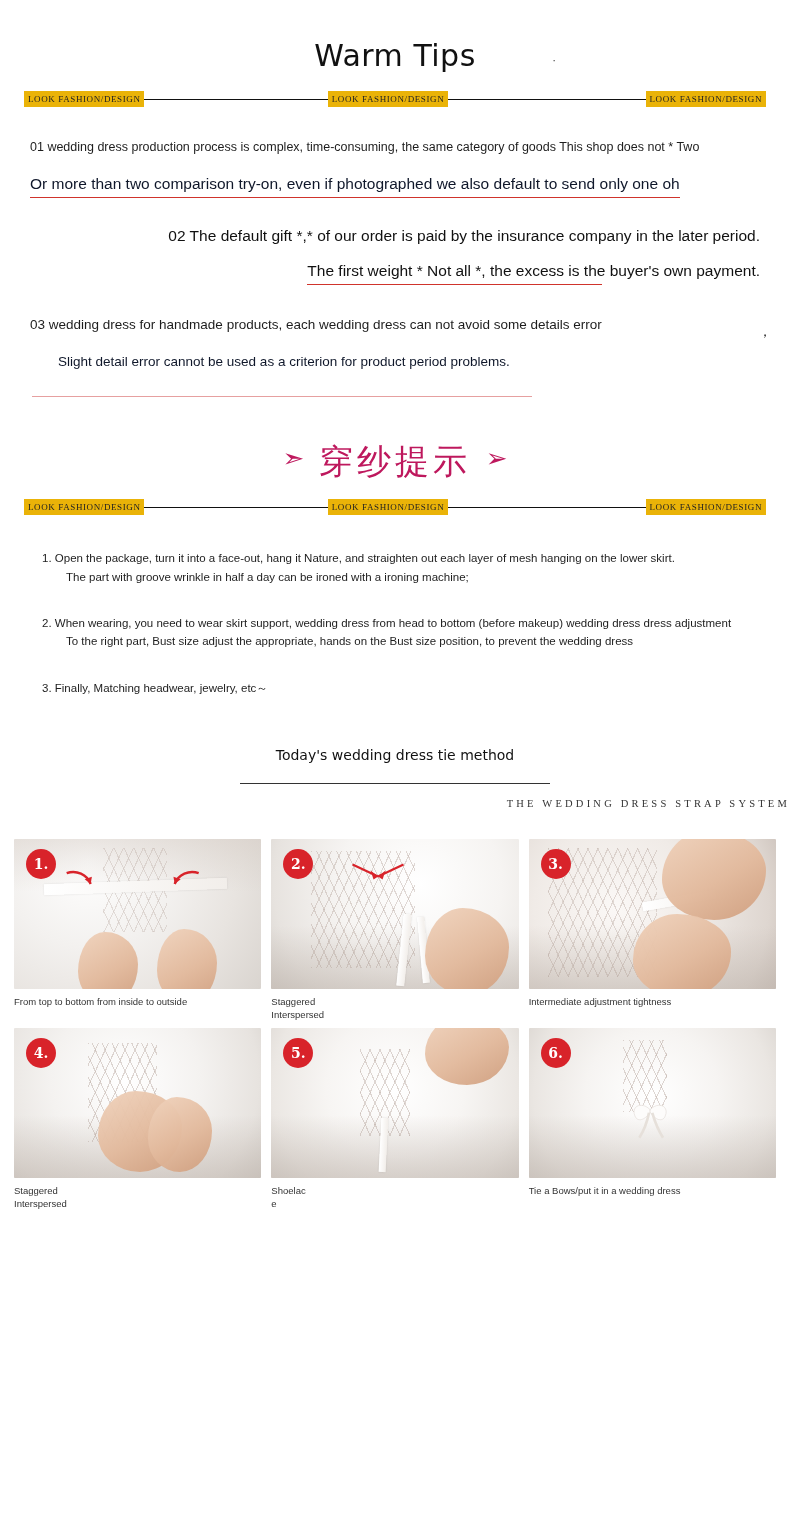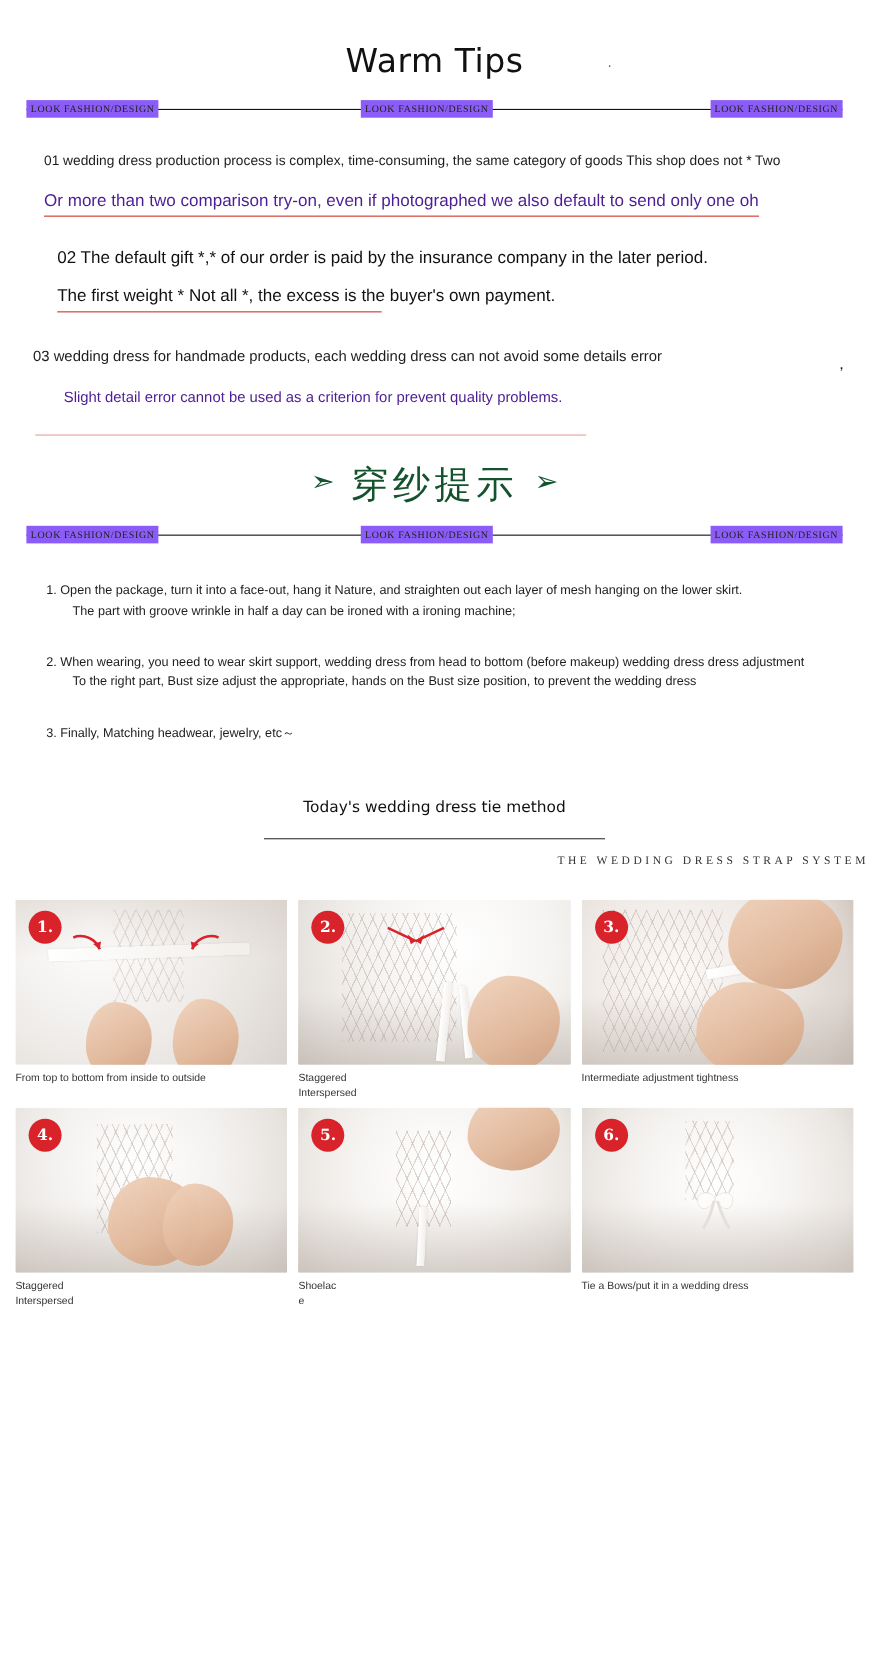--- a/index.html
+++ b/index.html
@@ -43,21 +43,21 @@
     height: 1px;
     background: #111;
   }
   .rule-row .tagwrap {
     position: absolute;
     top: 0; left: 0; right: 0;
     display: flex;
     justify-content: space-between;
   }
   .rule-row .tag {
-    background: #8b5cf6;
+    background: #eab308;
     font-family: "Liberation Serif", serif;
     font-size: 9px;
     letter-spacing: 0.6px;
     color: #222;
     padding: 0 4px;
     line-height: 16px;
   }
   .rule-row .tag.mid { margin-left: -14px; }
 
   .tips-block { margin: 30px 30px 0 30px; }
@@ -73,49 +73,49 @@
     padding-bottom: 2px;
   }
   .tip-line .uline {
     position: absolute;
     left: 0; right: 0; bottom: 0;
     height: 1px;
   }
 
   .t-small { font-size: 12.5px; color: #1d1d1d; }
   .t-med   { font-size: 15.5px; color: #111; }
-  .t-red   { color: #4c1d95; }
+  .t-red   { color: #0f172a; }
   .u-red   { background: #d0342c; }
   .u-dark  { background: #4a4a4a; }
   .u-pink  { background: #e6a0a0; }
 
-  .tip01 { margin-left: 10px; }
+  .tip01 { }
   .tip01 .l1 { display:block; }
   .tip01 .l2 { display:block; margin-top: 13px; }
 
-  .tip02 { margin-top: 26px; margin-left: 22px; }
+  .tip02 { margin-top: 26px; margin-left: 0; text-align: right; }
   .tip02 .l { display:block; margin-bottom: 9px; }
 
   .tip03 { margin-top: 30px; text-decoration: underline; }
   .tip03 .l1 { display:block; }
   .tip03 .l2 { display:block; margin-top: 14px; margin-left: 28px; }
   .tip03 .comma {
     position: absolute;
     right: -12px; top: 8px;
     font-size: 14px; color: #222;
   }
 
   
   .cn-head {
-    margin-top: 44px;
+    margin-top: 64px;
     text-align: center;
     font-family: "DejaVu Sans", sans-serif;
     font-size: 34px;
     letter-spacing: 4px;
-    color: #14532d;
+    color: #be185d;
     white-space: nowrap;
   }
   .cn-head .orn {
     font-size: 26px;
     vertical-align: 6px;
     letter-spacing: 0;
   }
 
   .steps { margin: 34px 38px 0 38px; }
   .step { font-size: 11.5px; color: #1d1d1d; line-height: 1.6; }
@@ -269,21 +269,21 @@
     </span>
   </div>
 
   <div class="tip tip03">
     <span class="l1">
       <span class="tip-line t-small" style="font-size:13.5px;">03 wedding dress for handmade products, each wedding dress can not avoid some details error</span>
       <span class="comma">，</span>
     </span>
     <span class="l2">
       <span class="tip-line t-red" style="font-size:13.5px;">
-        <span>Slight detail error cannot be used as a criterion for prevent quality problems.</span>
+        <span>Slight detail error cannot be used as a criterion for product period problems.</span>
         <span class="uline u-pink" style="left:-26px;right:-22px;bottom:-22px;"></span>
       </span>
     </span>
   </div>
 
 </div>
 
 <div class="cn-head">
   <span class="orn">➣</span>
   <span>穿纱提示</span>

